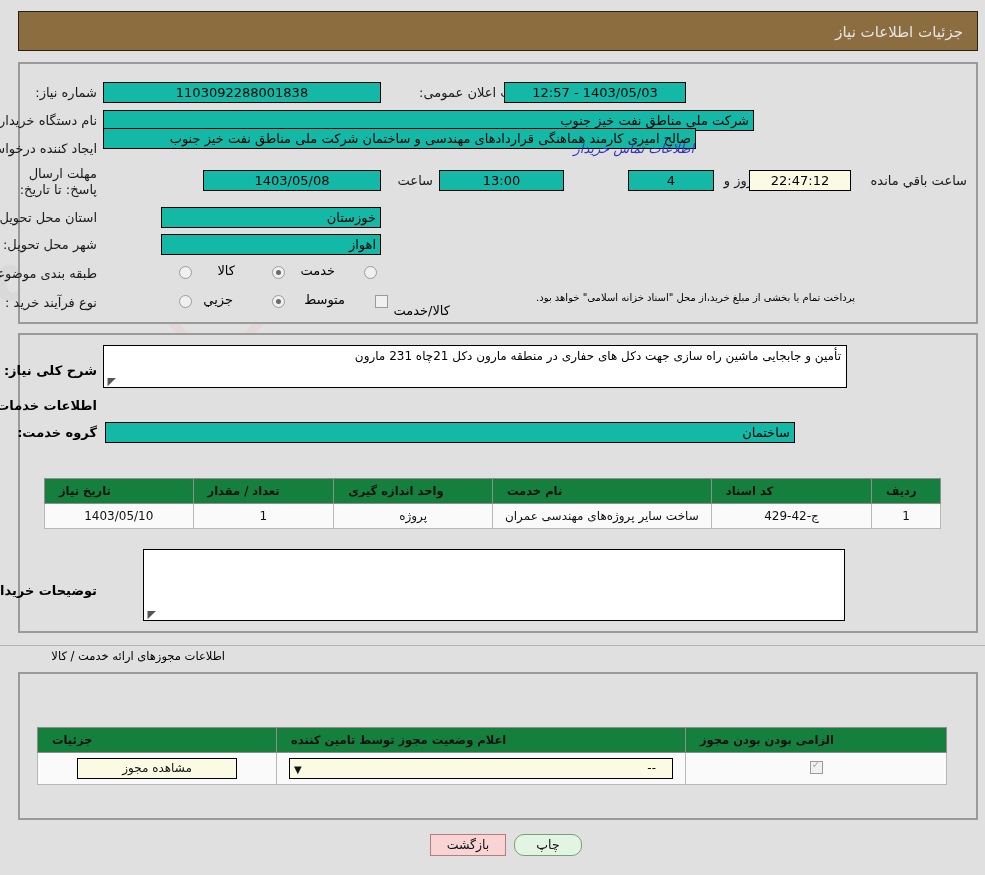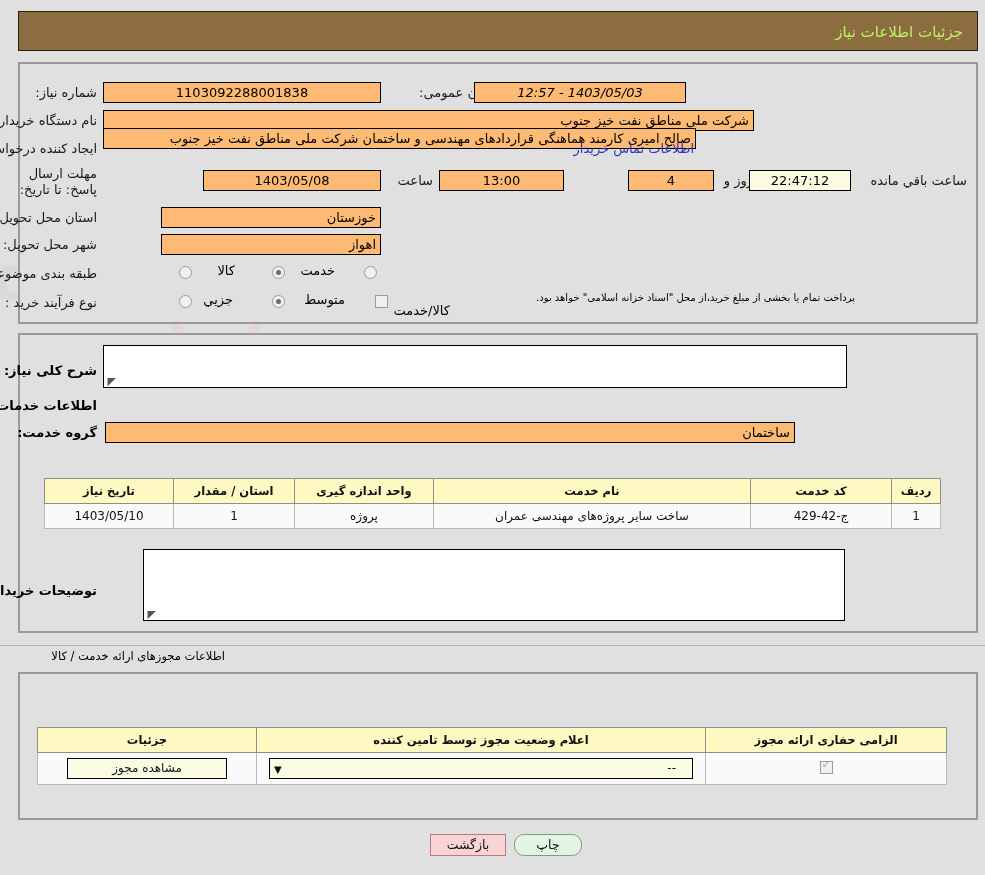--- a/index.html
+++ b/index.html
@@ -35,21 +35,21 @@
     left: 18px; top: 11px;
     width: 960px; height: 40px;
     background: #8c6d40;
     border: 1px solid #2a2113;
     box-sizing: border-box;
     z-index: 2;
   }
   .titlebar .t {
     position: absolute;
     right: 14px; top: 11px;
-    color: #bef264;
+    color: #e5e5e5;
     font-size: 15px;
   }
 
   
   .panel {
     position: absolute;
     box-sizing: border-box;
     border: 2px solid #9a9a9a;
     background: #e0e0e0;
     z-index: 1;
@@ -64,21 +64,21 @@
     text-align: right;
     font-size: 13px;
     color: #1a1a1a;
     white-space: nowrap;
     z-index: 3;
   }
   .fld {
     position: absolute;
     box-sizing: border-box;
     border: 1px solid #000;
-    background: #fdba74;
+    background: #14b8a6;
     height: 21px;
     line-height: 19px;
     font-size: 13px;
     padding: 0 4px;
     white-space: nowrap;
     overflow: hidden;
     z-index: 3;
   }
   .fld.center { text-align: center; }
   .fld.right  { text-align: right; }
@@ -91,20 +91,21 @@
     z-index: 3;
   }
   .bluelink {
     position: absolute;
     color: #3232c8;
     font-size: 13px;
     text-decoration: none;
     white-space: nowrap;
     cursor: pointer;
     z-index: 4;
+    font-style: italic;
   }
 
   
   .radio {
     position: absolute;
     width: 13px; height: 13px;
     border-radius: 50%;
     box-sizing: border-box;
     border: 1px solid #9b9b9b;
     background: #f0f0f0;
@@ -172,26 +173,26 @@
 
   
   table.grid {
     position: absolute;
     border-collapse: collapse;
     font-size: 12px;
     background: #fff;
     z-index: 3;
   }
   table.grid th {
-    background: #fef9c3;
+    background: #15803d;
     border: 1px solid #8e8e8e;
     font-weight: bold;
     font-size: 11.5px;
-    padding: 5px 4px;
-    text-align: center;
+    padding: 5px 14px;
+    text-align: left;
     color: #111;
     white-space: nowrap;
   }
   table.grid td {
     background: #fafafa;
     border: 1px solid #b8b8b8;
     padding: 5px 12px;
     text-align: center;
     font-size: 12px;
     color: #111;
@@ -278,21 +279,21 @@
 <div class="titlebar">
   <span class="t">جزئیات اطلاعات نیاز</span>
 </div>
 
 <div class="panel" id="panel-top"></div>
 
 <span class="lbl" style="right:888px; top:85px;">شماره نیاز:</span>
 <div class="fld center" style="right:604px; top:82px; width:278px;">1103092288001838</div>
 
 <span class="lbl" style="right:409px; top:85px;">تاریخ و ساعت اعلان عمومی:</span>
-<div class="fld center" style="right:299px; top:82px; width:212px;font-style:italic;">1403/05/03 - 12:57</div>
+<div class="fld center" style="right:299px; top:82px; width:182px;">1403/05/03 - 12:57</div>
 
 <span class="lbl" style="right:888px; top:113px;">نام دستگاه خریدار:</span>
 <div class="fld right" style="right:231px; top:110px; width:651px;">شرکت ملی مناطق نفت خیز جنوب</div>
 
 <span class="lbl" style="right:888px; top:141px;">ایجاد کننده درخواست:</span>
 <div class="fld right" style="right:289px; top:128px; width:593px;">صالح امیری کارمند هماهنگی قراردادهای مهندسی و ساختمان شرکت ملی مناطق نفت خیز جنوب</div>
 <a class="bluelink" style="right:291px; top:141px;">اطلاعات تماس خریدار</a>
 
 <span class="lbl" style="right:888px; top:166px; width:90px; line-height:16px; white-space:normal; text-align:right;">مهلت ارسال پاسخ: تا تاریخ:</span>
 <div class="fld center" style="right:604px; top:170px; width:178px;">1403/05/08</div>
@@ -322,36 +323,37 @@
 <span class="rlabel" style="right:752px; top:292px;">جزیي</span>
 <span class="radio on" style="right:700px; top:295px;"></span>
 <span class="rlabel" style="right:640px; top:292px;">متوسط</span>
 <span class="cbox" style="right:597px; top:295px;"></span>
 <span class="staticnote" style="right:130px; top:292px;">پرداخت تمام یا بخشی از مبلغ خرید،از محل "اسناد خزانه اسلامی" خواهد بود.</span>
 
 <div class="panel" id="panel-mid"></div>
 
 <span class="sectionhead" style="right:888px; top:363px;">شرح کلی نیاز:</span>
 <div class="tarea" style="right:138px; top:345px; width:744px; height:43px;">
+  <span>تأمین و جابجایی ماشین راه سازی جهت دکل های حفاری در منطقه مارون دکل 21چاه 231 مارون</span>
   <span class="grip">◤</span>
 </div>
 
 <span class="sectionhead" style="right:888px; top:398px;">اطلاعات خدمات مورد نیاز</span>
 
 <span class="sectionhead" style="right:888px; top:425px;">گروه خدمت:</span>
 <div class="fld right" style="right:190px; top:422px; width:690px;">ساختمان</div>
 
 <table class="grid" id="services-table" style="right:44px; top:478px; width:897px;">
   <thead>
     <tr>
       <th style="width:40px;">ردیف</th>
-      <th style="width:132px;">کد خدمت</th>
+      <th style="width:132px;">کد اسناد</th>
       <th>نام خدمت</th>
       <th style="width:130px;">واحد اندازه گیری</th>
-      <th style="width:112px;">استان / مقدار</th>
+      <th style="width:112px;">تعداد / مقدار</th>
       <th style="width:120px;">تاریخ نیاز</th>
     </tr>
   </thead>
   <tbody>
     <tr>
       <td>1</td>
       <td>ج-42-429</td>
       <td>ساخت سایر پروژه‌های مهندسی عمران</td>
       <td>پروژه</td>
       <td>1</td>
@@ -368,21 +370,21 @@
 
 <div class="hrline" style="top:645px;"></div>
 
 <span class="smalltext" style="right:760px; top:649px;">اطلاعات مجوزهای ارائه خدمت / کالا</span>
 
 <div class="panel" id="panel-bot"></div>
 
 <table class="grid" id="permits-table" style="right:38px; top:727px; width:910px;">
   <thead>
     <tr>
-      <th style="width:232px;">الزامی حفاری ارائه مجوز</th>
+      <th style="width:232px;">الزامی بودن بودن مجوز</th>
       <th>اعلام وضعیت مجوز توسط تامین کننده</th>
       <th style="width:210px;">جزئیات</th>
     </tr>
   </thead>
   <tbody>
     <tr>
       <td>
         <span style="position:relative; display:inline-block; width:13px; height:13px; box-sizing:border-box; border:1px solid #9b9b9b; background:#f0f0f0;">
           <span style="position:absolute; left:1px; top:-4px; font-size:11px; color:#aaa;">✓</span>
         </span>

